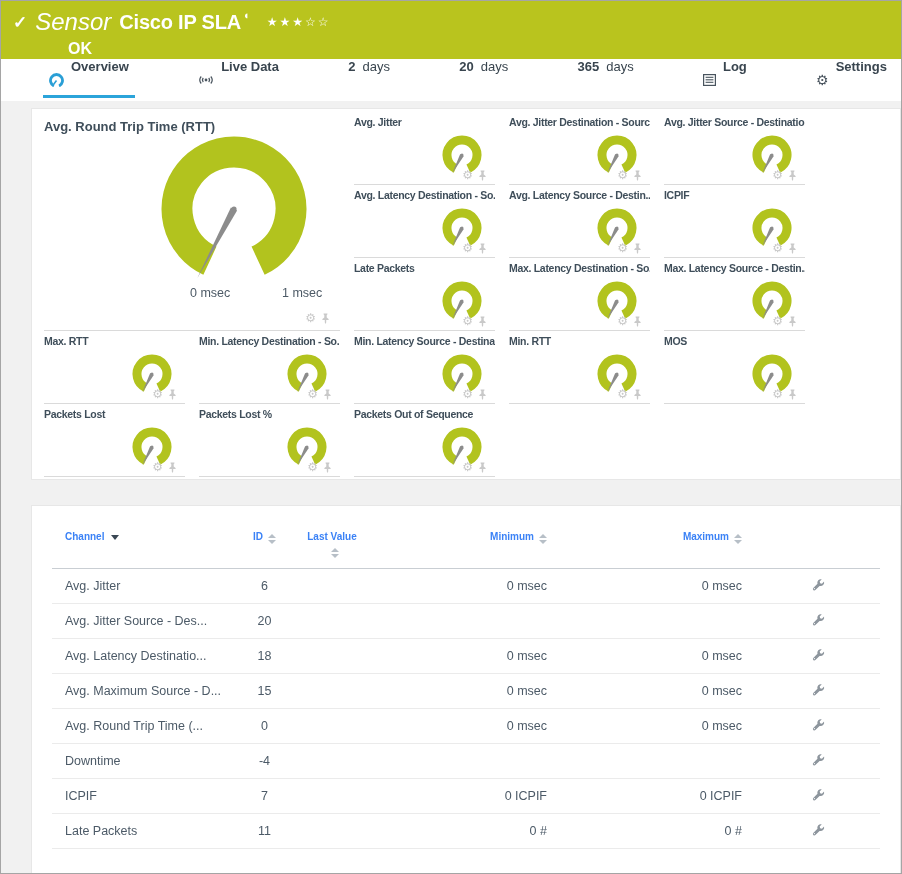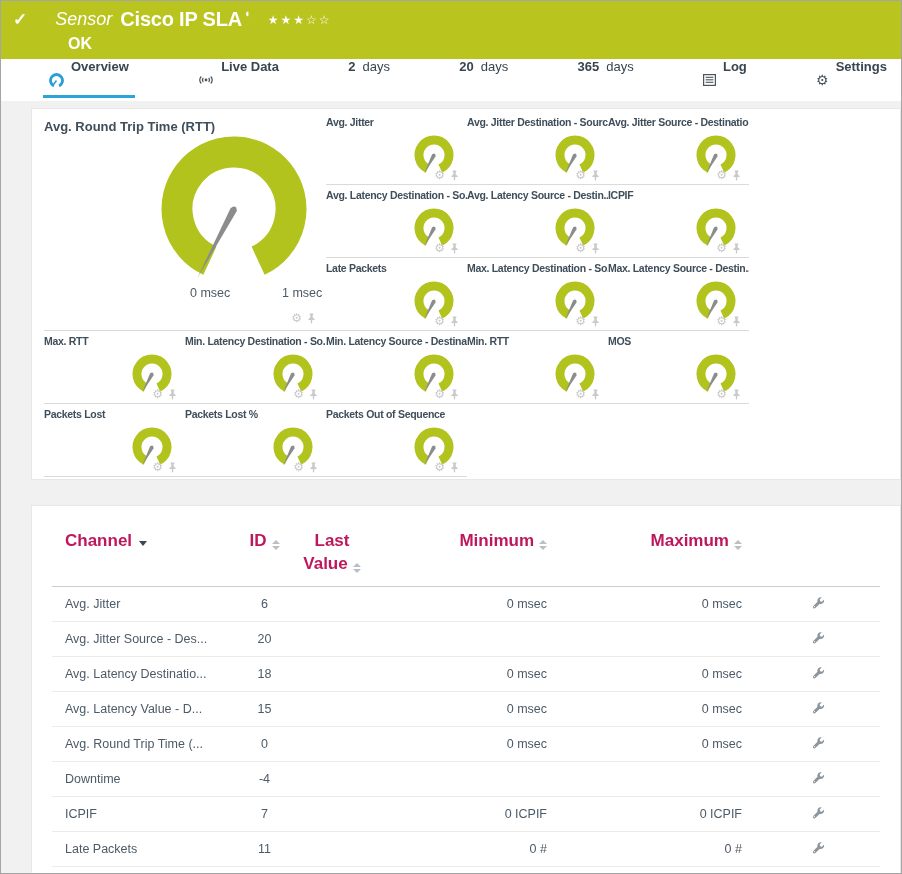--- a/index.html
+++ b/index.html
@@ -3,21 +3,21 @@
 <meta charset="utf-8">
 <style>
   html,body{margin:0;padding:0;background:#fff;}
   .frame{width:902px;height:874px;box-sizing:border-box;border:1px solid #a5a5a5;overflow:hidden;
          background:#f1f1f1;font-family:"Liberation Sans",sans-serif;position:relative;}
 
   
   .sensor-header{height:58px;background:#b9c41e;color:#fff;box-sizing:border-box;padding:7px 0 0 12px;}
   .hdr-line1{display:flex;align-items:center;}
   .check{font-size:17px;font-weight:bold;line-height:1;}
-  .kind{font-style:italic;font-size:18px;margin-left:28px;}
+  .kind{font-style:italic;font-size:24px;margin-left:8px;}
   .sensor-title{font-size:20px;font-weight:bold;margin-left:8px;letter-spacing:-0.2px;}
   .flag{font-size:11px;position:relative;top:-7px;margin-left:3px;}
   .stars{font-size:12px;letter-spacing:2px;margin-left:16px;cursor:pointer;}
   .status-ok{font-size:16px;font-weight:bold;margin:4px 0 0 55px;}
 
   
   .tabbar{height:42px;background:#fff;display:flex;align-items:stretch;justify-content:space-between;
           padding:0 14px 0 48px;}
   .tab{position:relative;display:flex;gap:7px;font-size:13px;color:#39454f;cursor:pointer;}
   .tab .tab-label{font-weight:700;}
@@ -25,41 +25,41 @@
   .tab-prefix{font-weight:700;}
   .tab-icon{display:flex;align-items:center;}
   .tab-underline{position:absolute;left:-6px;right:-6px;bottom:3px;height:3px;background:#2ba4da;}
 
   
   .content{padding:7px 2px 0 30px;}
   .card{background:#fff;border:1px solid #e7e7e7;box-sizing:border-box;width:870px;}
 
   
   .gauge-card{padding:3px 0 2px 12px;}
-  .gauge-grid{display:grid;grid-template-columns:repeat(5,141px);grid-auto-rows:73px;width:761px;}
+  .gauge-grid{display:grid;grid-template-columns:repeat(5,141px);column-gap:14px;grid-auto-rows:73px;width:761px;}
   .main-panel{grid-column:1/3;grid-row:1/4;position:relative;border-bottom:1px solid #dadada;padding-top:7px;}
   .main-title{font-size:13px;font-weight:700;color:#3f4e5a;}
   .main-gauge-svg{display:block;margin:2px 0 0 105px;}
   .scale{position:relative;height:18px;font-size:12.5px;color:#4d5a66;}
   .scale .min{position:absolute;left:146px;}
   .scale .max{position:absolute;left:238px;}
   .panel-icons,.gauge-cell-icons{position:absolute;display:flex;gap:5px;align-items:center;}
   .panel-icons{right:10px;bottom:6px;}
   .mini-gear{color:#c9c9c9;font-size:12px;line-height:1;cursor:pointer;}
   .mini-pin{display:flex;cursor:pointer;}
   .gauge-cell{position:relative;border-bottom:1px solid #dadada;padding:4px 0 0 0;}
   .gauge-cell-label{font-size:10.5px;font-weight:700;color:#3f4e5a;letter-spacing:-0.3px;
                     white-space:nowrap;overflow:hidden;padding-right:2px;}
   .gauge-cell-svg{position:absolute;right:10px;top:23px;}
   .gauge-cell-icons{right:8px;bottom:3px;}
 
   
   .table-card{margin-top:25px;padding:20px 22px 0 20px;height:369px;overflow:hidden;}
   table{border-collapse:collapse;width:828px;table-layout:fixed;}
-  th{font-size:17px;font-weight:700;color:#be185d;padding:4px 0 10px;vertical-align:top;line-height:1.35;}
+  th{font-size:10px;font-weight:700;color:#3b82f6;padding:4px 0 10px;vertical-align:top;line-height:1.35;}
   thead tr{border-bottom:1px solid #c9ced3;}
   th.c-channel{text-align:left;padding-left:13px;cursor:pointer;}
   th.c-id,th.c-last{text-align:center;cursor:pointer;}
   th.c-min,th.c-max{text-align:right;cursor:pointer;}
   .th-wrap{width:58px;margin:0 auto;}
   td{font-size:12.5px;color:#4c5a67;padding:9px 0 8px;border-bottom:1px solid #ebebeb;}
   td.c-channel{padding-left:13px;white-space:nowrap;overflow:hidden;}
   td.c-id{text-align:center;}
   td.c-last{text-align:center;}
   td.c-min,td.c-max{text-align:right;}
@@ -524,21 +524,21 @@
     <td class="c-min">0 msec</td>
     <td class="c-max">0 msec</td>
     <td class="c-action"><span class="wrench">
                   <svg width="14" height="14" viewBox="0 0 16 16" fill="#8d959d">
                     <path d="M14.9 4.1a4 4 0 0 1-5.1 4.9L5 13.8a1.7 1.7 0 0 1-2.4-2.4l4.8-4.8A4 4 0 0 1 12.3 1.5L9.9 3.9l.5 2.1 2.1.5z"></path>
                     <circle cx="3.9" cy="12.1" r="0.7" fill="#fff"></circle>
                   </svg>
                 </span></td>
   </tr>
             <tr>
-    <td class="c-channel">Avg. Latency Value - D...</td>
+    <td class="c-channel">Avg. Maximum Source - D...</td>
     <td class="c-id">15</td>
     <td class="c-last"></td>
     <td class="c-min">0 msec</td>
     <td class="c-max">0 msec</td>
     <td class="c-action"><span class="wrench">
                   <svg width="14" height="14" viewBox="0 0 16 16" fill="#8d959d">
                     <path d="M14.9 4.1a4 4 0 0 1-5.1 4.9L5 13.8a1.7 1.7 0 0 1-2.4-2.4l4.8-4.8A4 4 0 0 1 12.3 1.5L9.9 3.9l.5 2.1 2.1.5z"></path>
                     <circle cx="3.9" cy="12.1" r="0.7" fill="#fff"></circle>
                   </svg>
                 </span></td>

